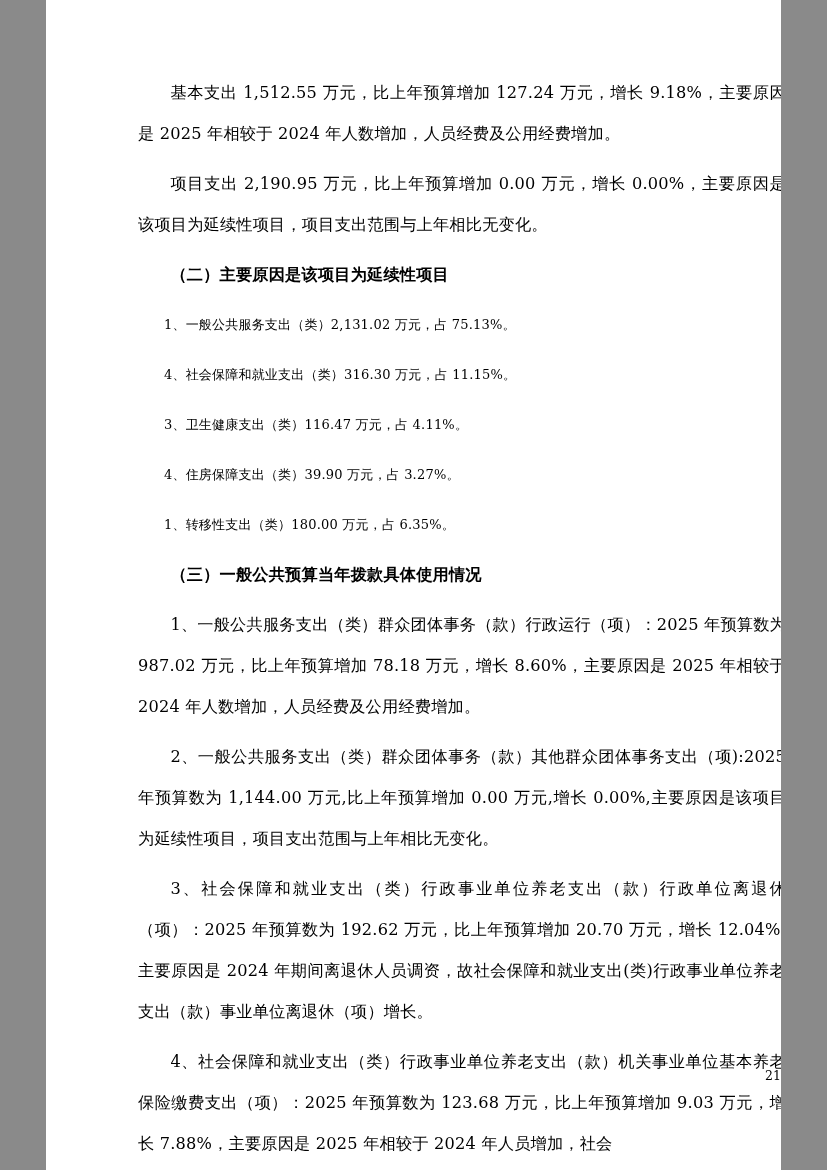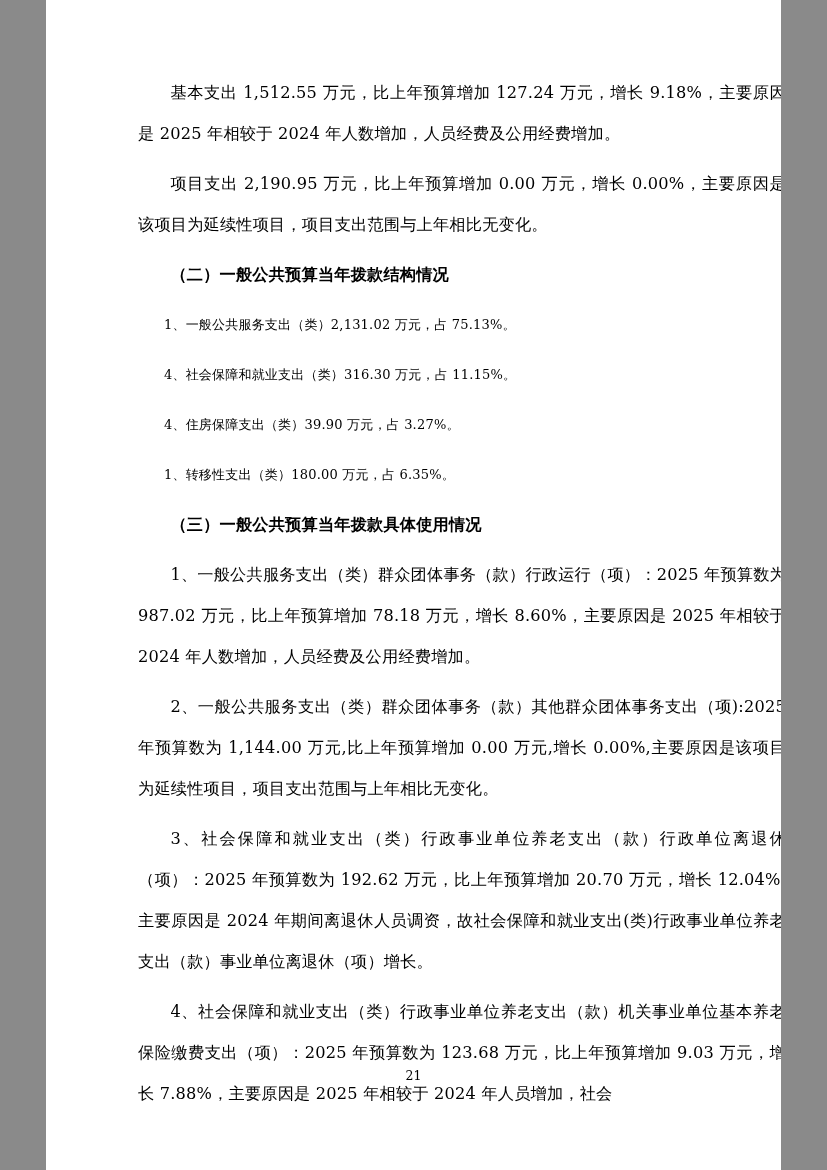--- a/index.html
+++ b/index.html
@@ -48,35 +48,36 @@
     text-align: justify;
     text-justify: inter-ideograph;
     text-indent: 2em;
     letter-spacing: 0.2px;
   }
   .pagenum {
     position: absolute;
     left: 0;
     right: 0;
     top: 1068px;
-    text-align: center;
+    text-align: right;
     font-size: 12.5px;
     font-family: "DejaVu Serif", "Liberation Serif", serif;
   }
 </style>
 </head>
 <body>
 
 <div class="page">
   <div class="content">
     <p class="para">基本支出 1,512.55 万元，比上年预算增加 127.24 万元，增长 9.18%，主要原因是 2025 年相较于 2024 年人数增加，人员经费及公用经费增加。</p>
     <p class="para">项目支出 2,190.95 万元，比上年预算增加 0.00 万元，增长 0.00%，主要原因是该项目为延续性项目，项目支出范围与上年相比无变化。</p>
-    <p class="heading">（二）一般公共预算当年拨款结构情况</p>
+    <p class="heading">（二）主要原因是该项目为延续性项目</p>
     <p class="item">1、一般公共服务支出（类）2,131.02 万元，占 75.13%。</p>
     <p class="item">4、社会保障和就业支出（类）316.30 万元，占 11.15%。</p>
+    <p class="item">3、卫生健康支出（类）116.47 万元，占 4.11%。</p>
     <p class="item">4、住房保障支出（类）39.90 万元，占 3.27%。</p>
     <p class="item">1、转移性支出（类）180.00 万元，占 6.35%。</p>
     <p class="heading">（三）一般公共预算当年拨款具体使用情况</p>
     <p class="para">1、一般公共服务支出（类）群众团体事务（款）行政运行（项）：2025 年预算数为 987.02 万元，比上年预算增加 78.18 万元，增长 8.60%，主要原因是 2025 年相较于 2024 年人数增加，人员经费及公用经费增加。</p>
     <p class="para">2、一般公共服务支出（类）群众团体事务（款）其他群众团体事务支出（项):2025 年预算数为 1,144.00 万元,比上年预算增加 0.00 万元,增长 0.00%,主要原因是该项目为延续性项目，项目支出范围与上年相比无变化。</p>
     <p class="para">3、社会保障和就业支出（类）行政事业单位养老支出（款）行政单位离退休（项）：2025 年预算数为 192.62 万元，比上年预算增加 20.70 万元，增长 12.04%,主要原因是 2024 年期间离退休人员调资，故社会保障和就业支出(类)行政事业单位养老支出（款）事业单位离退休（项）增长。</p>
     <p class="para">4、社会保障和就业支出（类）行政事业单位养老支出（款）机关事业单位基本养老保险缴费支出（项）：2025 年预算数为 123.68 万元，比上年预算增加 9.03 万元，增长 7.88%，主要原因是 2025 年相较于 2024 年人员增加，社会</p>
   </div>
   <div class="pagenum">21</div>
 </div>

